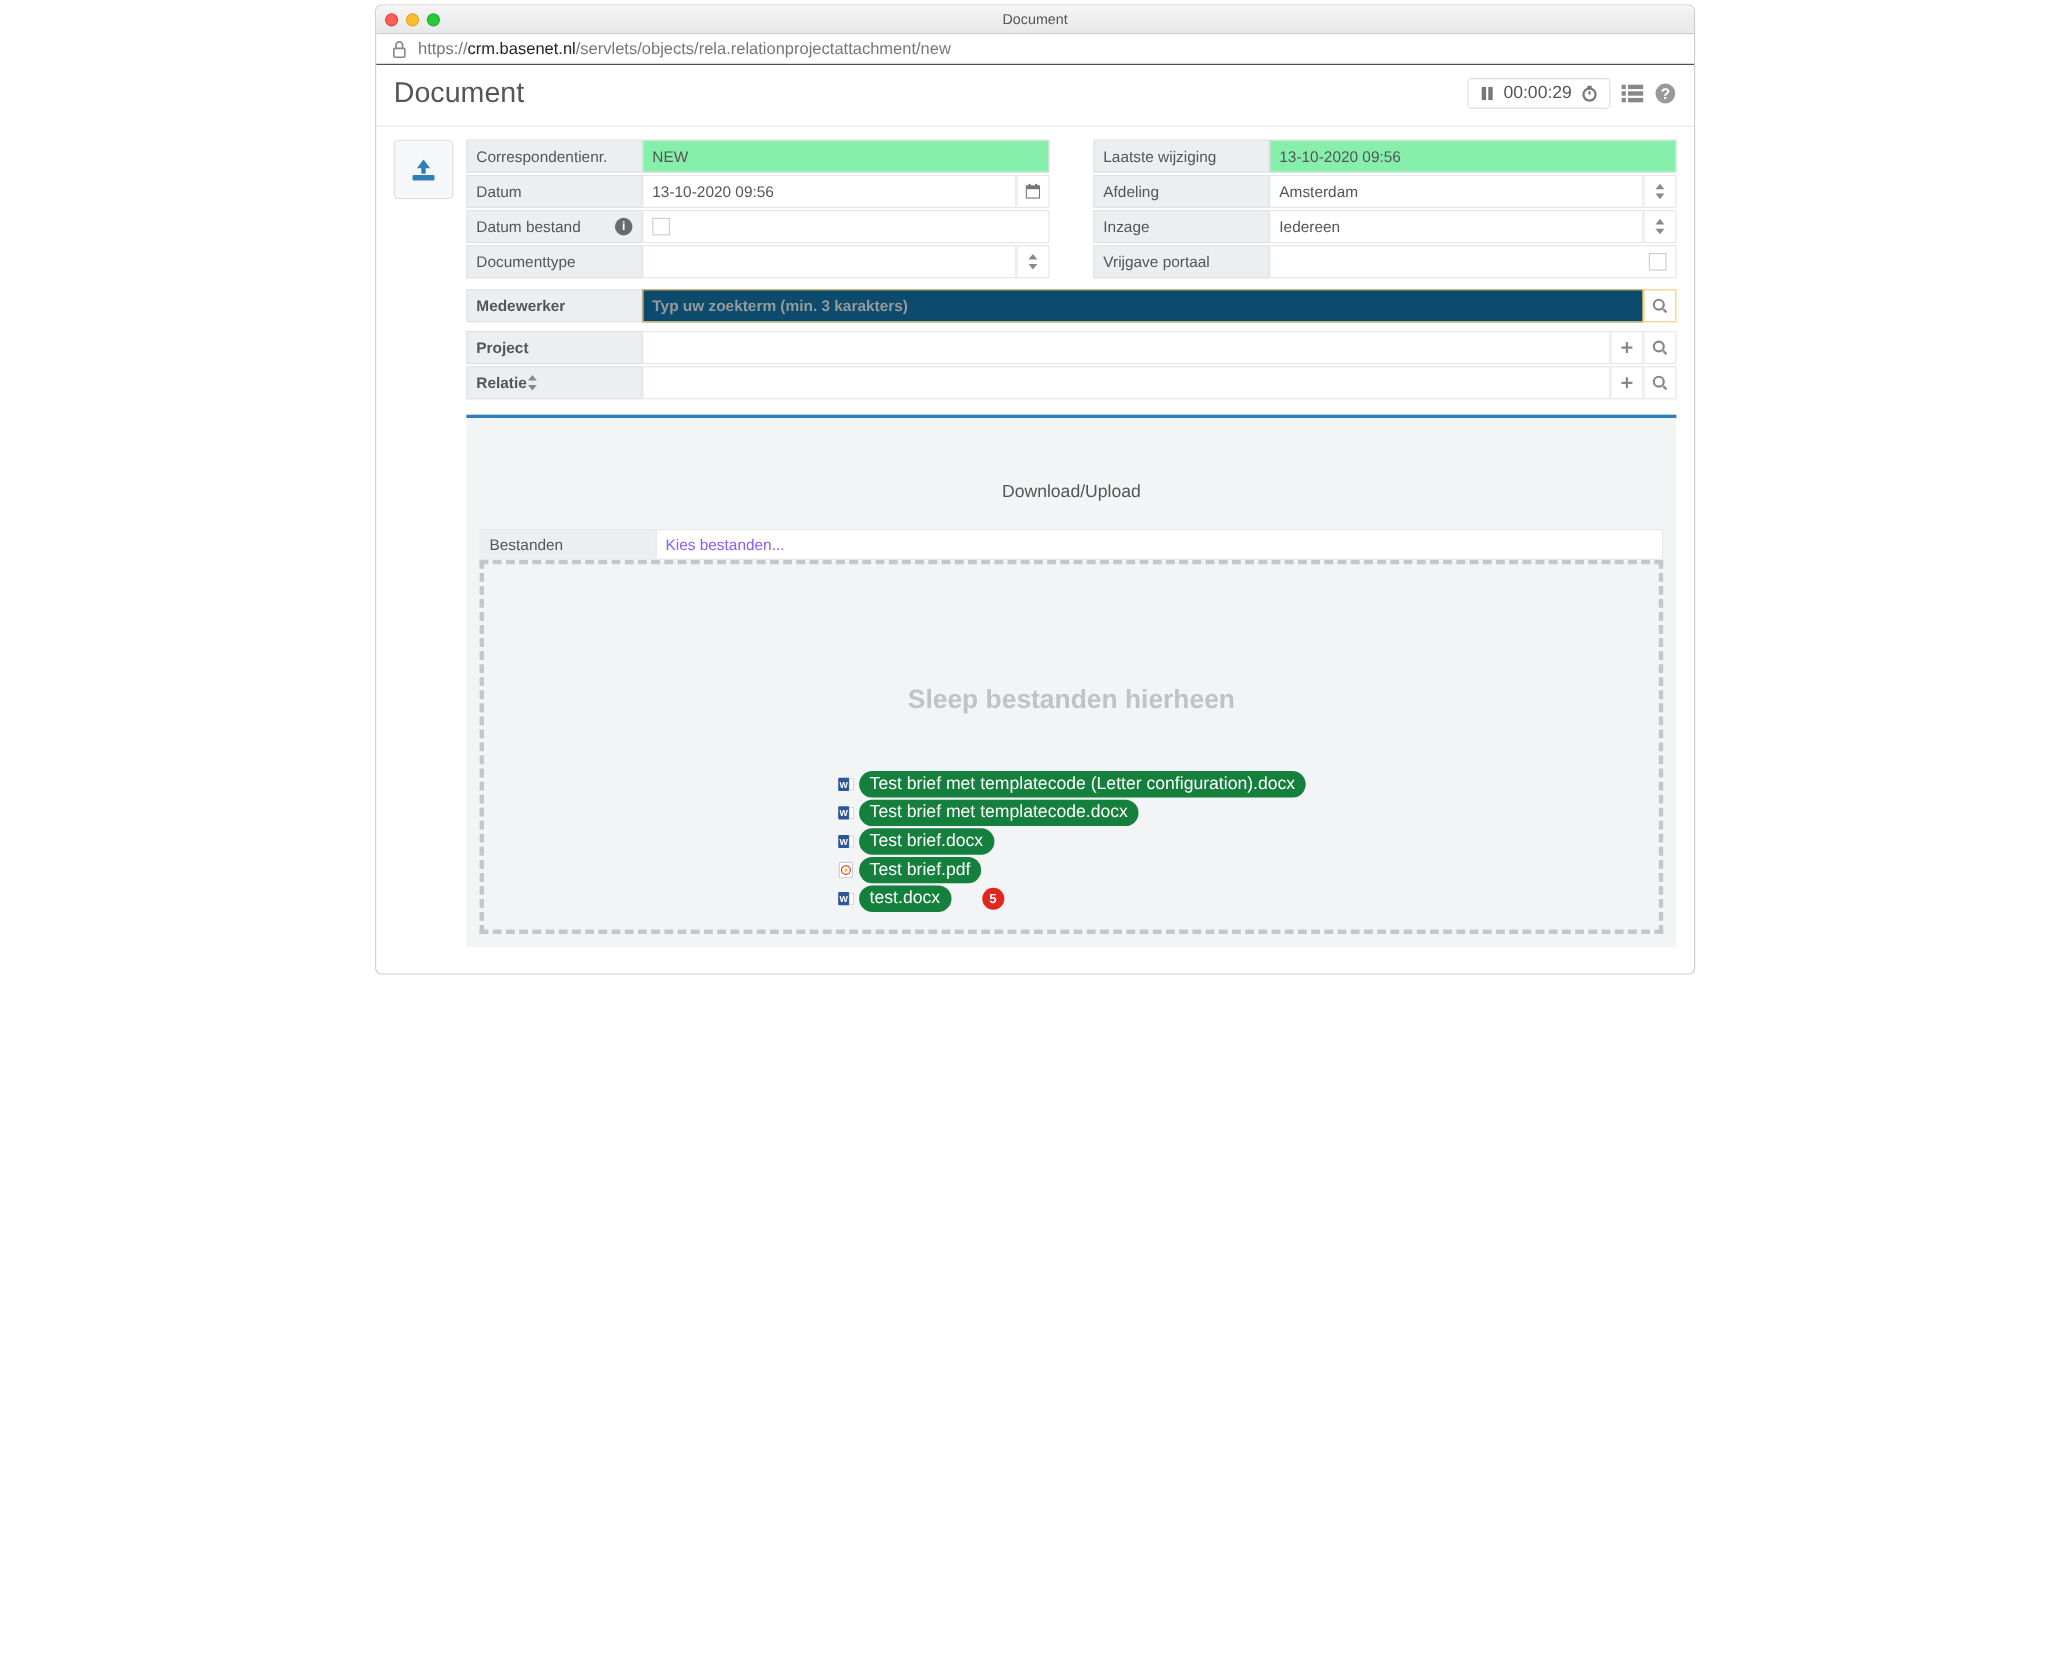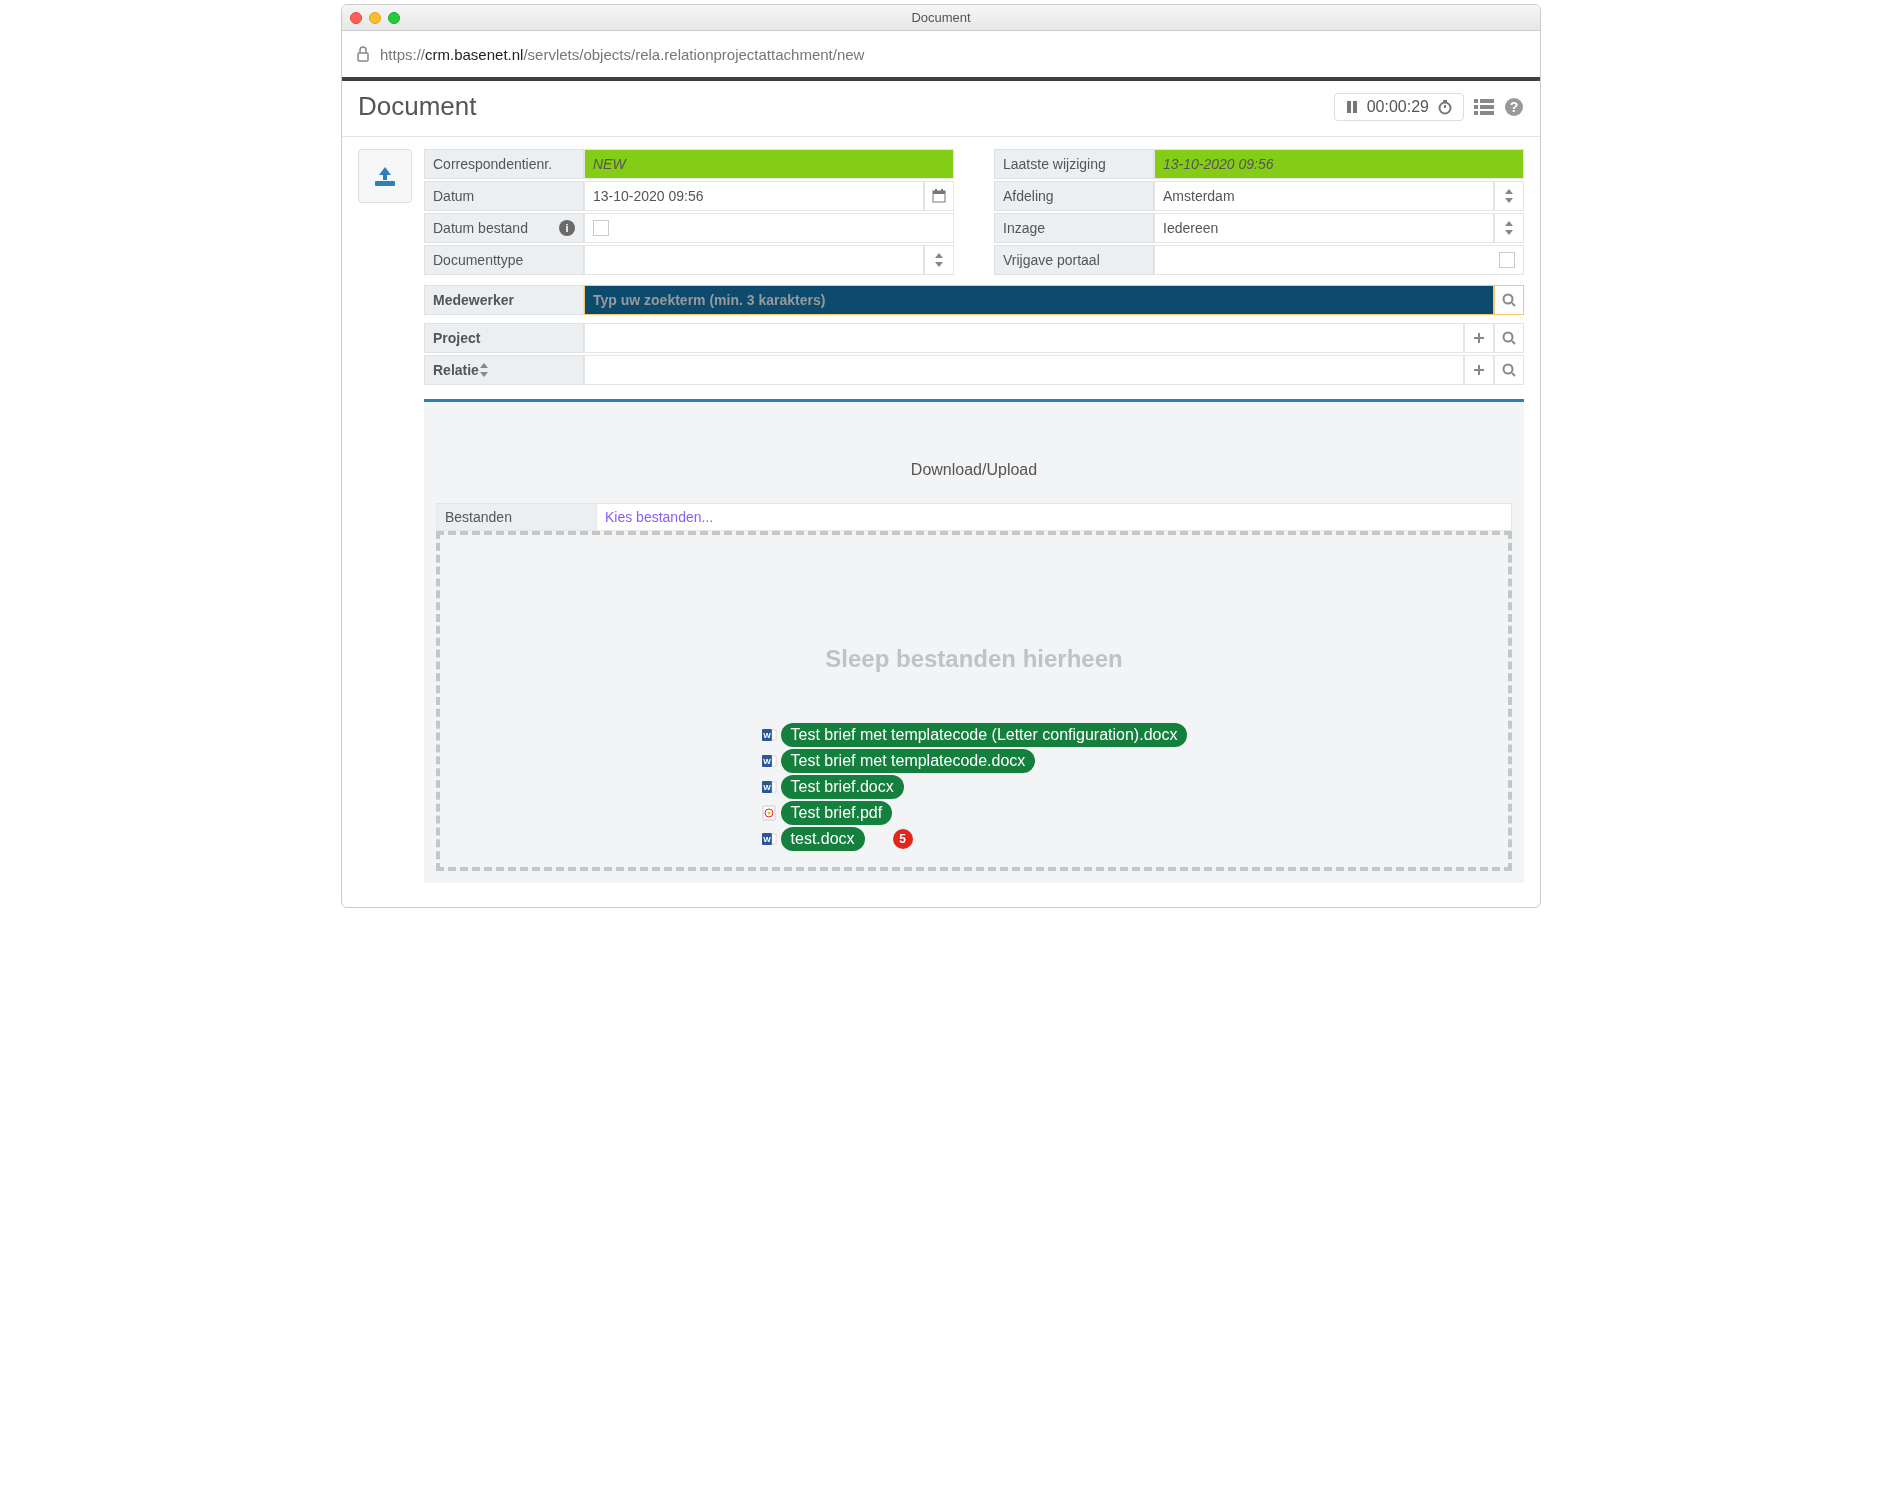--- a/index.html
+++ b/index.html
@@ -30,22 +30,22 @@
   .traffic-lights { display: flex; gap: 7px; }
   .tl { width: 12px; height: 12px; border-radius: 50%; }
   .tl.red { background: #ff5f56; border: 1px solid #e0443e; }
   .tl.yellow { background: #ffbd2e; border: 1px solid #dea123; }
   .tl.green { background: #27c93f; border: 1px solid #1aab29; }
   .titlebar-title {
     position: absolute; left: 0; right: 0; text-align: center;
     font-size: 13px; color: #555;
   }
   .urlbar {
-    height: 50px;
-    border-bottom: 4px solid #404040;
+    height: 28px;
+    border-bottom: 1px solid #404040;
     display: flex; align-items: center;
     padding: 0 14px; gap: 10px;
   }
   .url { font-size: 15px; color: #777; }
   .url .dark { color: #222; font-weight: 500; }
   .header {
     display: flex; justify-content: space-between; align-items: center;
     padding: 10px 16px 14px 16px;
     border-bottom: 1px solid #e5e5e5;
   }
@@ -76,21 +76,21 @@
     background: #eceff1; border: 1px solid #e0e0e0;
     display: flex; align-items: center; padding: 0 8px;
     font-size: 14px; color: #555;
   }
   .label.with-icon { justify-content: space-between; }
   .value, .value-input, .value-select {
     flex: 1; border: 1px solid #e5e5e5; background: #fff;
     display: flex; align-items: center; padding: 0 8px;
     font-size: 14px; color: #555;
   }
-  .value-ro { background: #84cc16; font-style: italic; }
+  .value-ro { background: #86efac; }
   .addon {
     width: 30px; border: 1px solid #e5e5e5; background: #fff;
     display: flex; align-items: center; justify-content: center;
     color: #777;
   }
   .checkbox-cell {
     flex: 1; border: 1px solid #e5e5e5; background: #fff;
     display: flex; align-items: center; padding: 0 8px;
   }
   .checkbox { width: 16px; height: 16px; border: 1px solid #ccc; background: #fff; }

